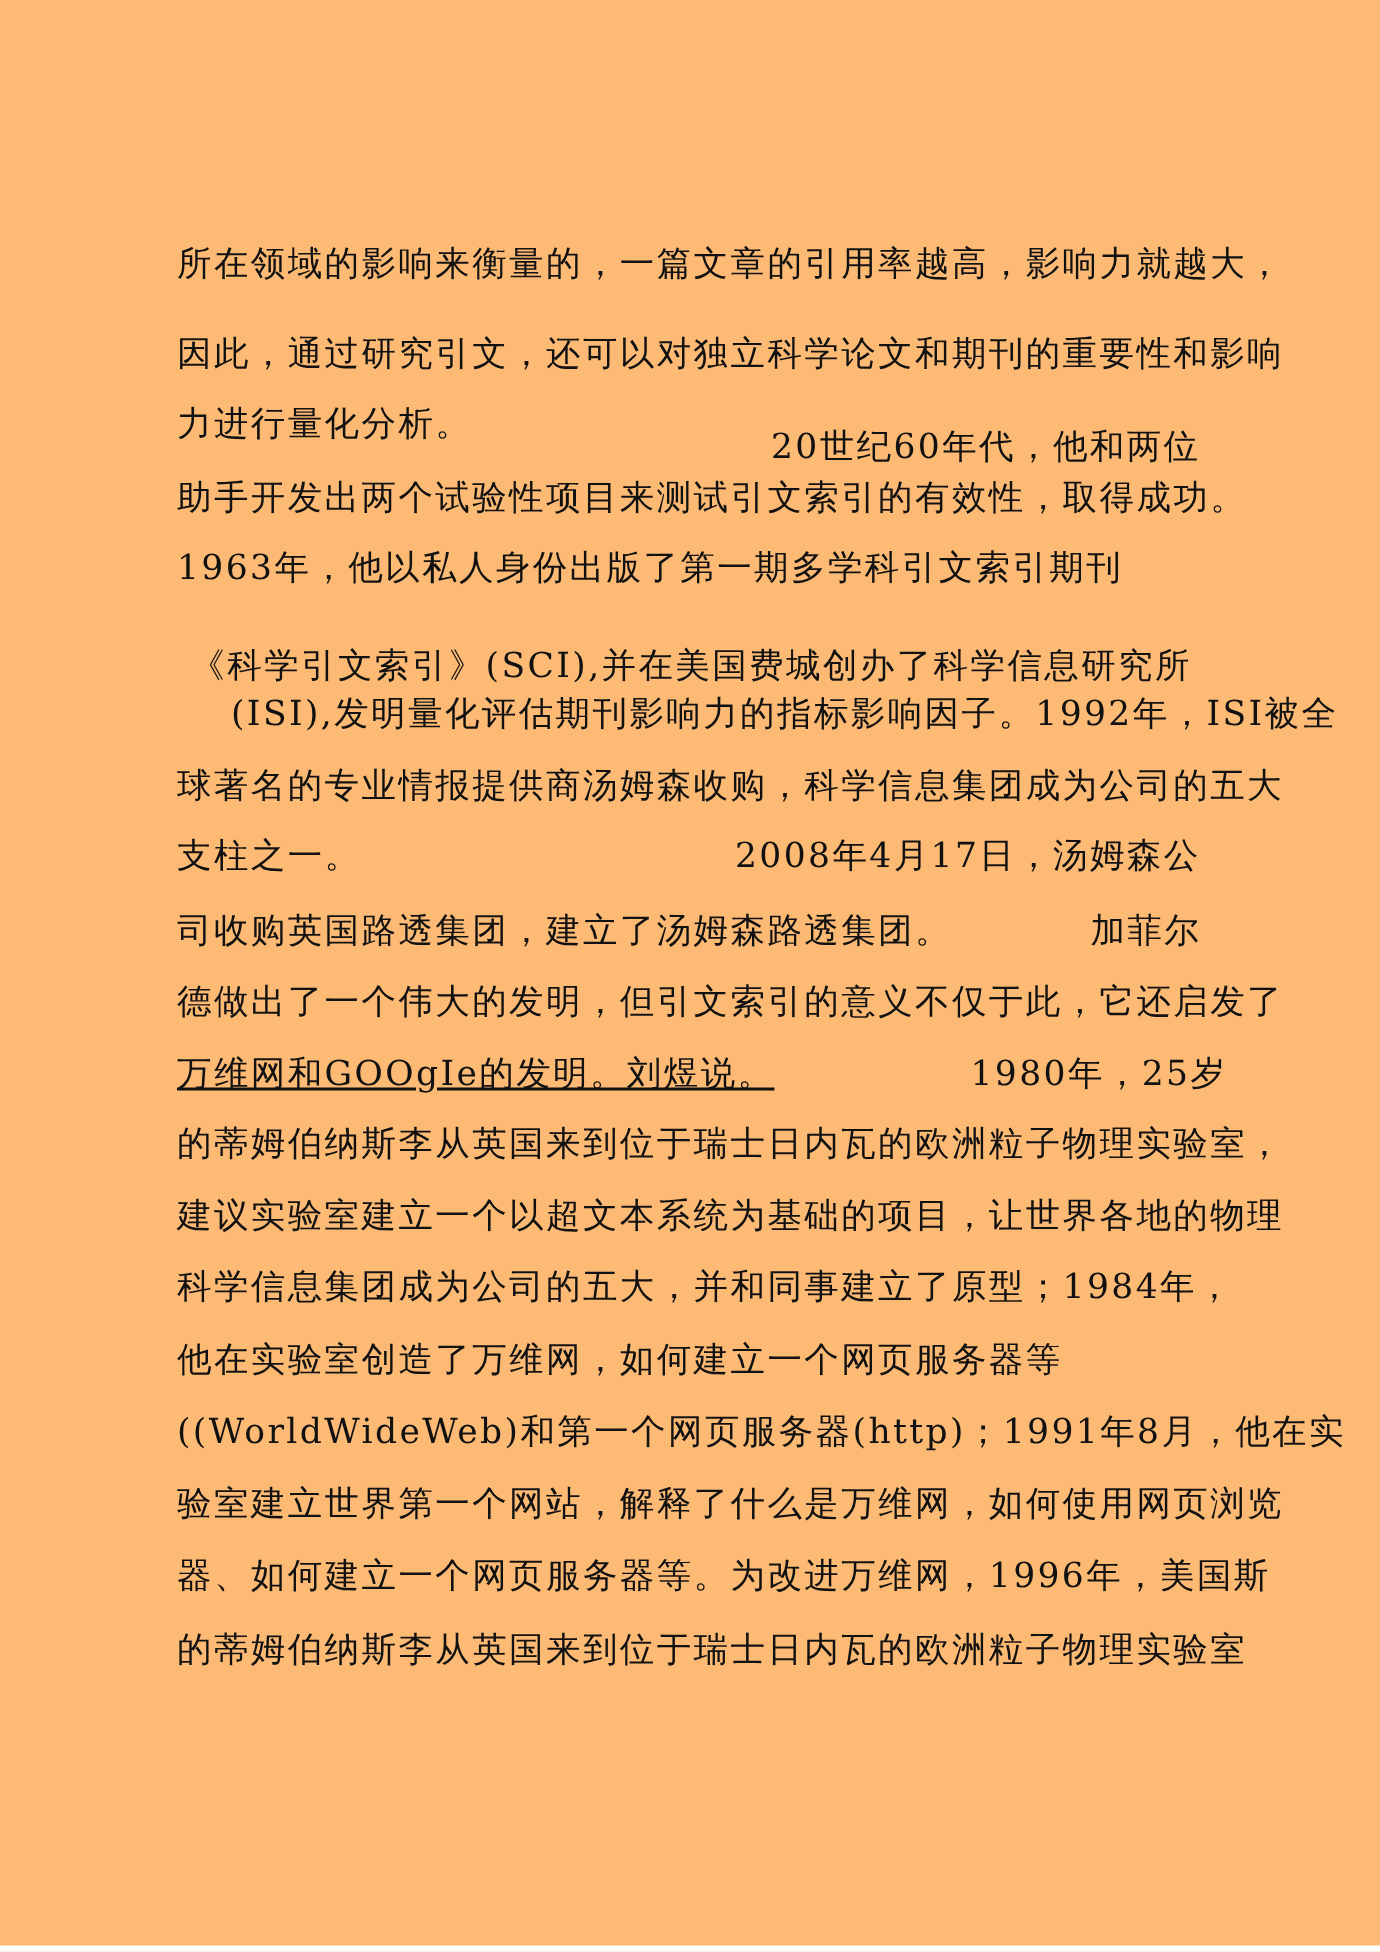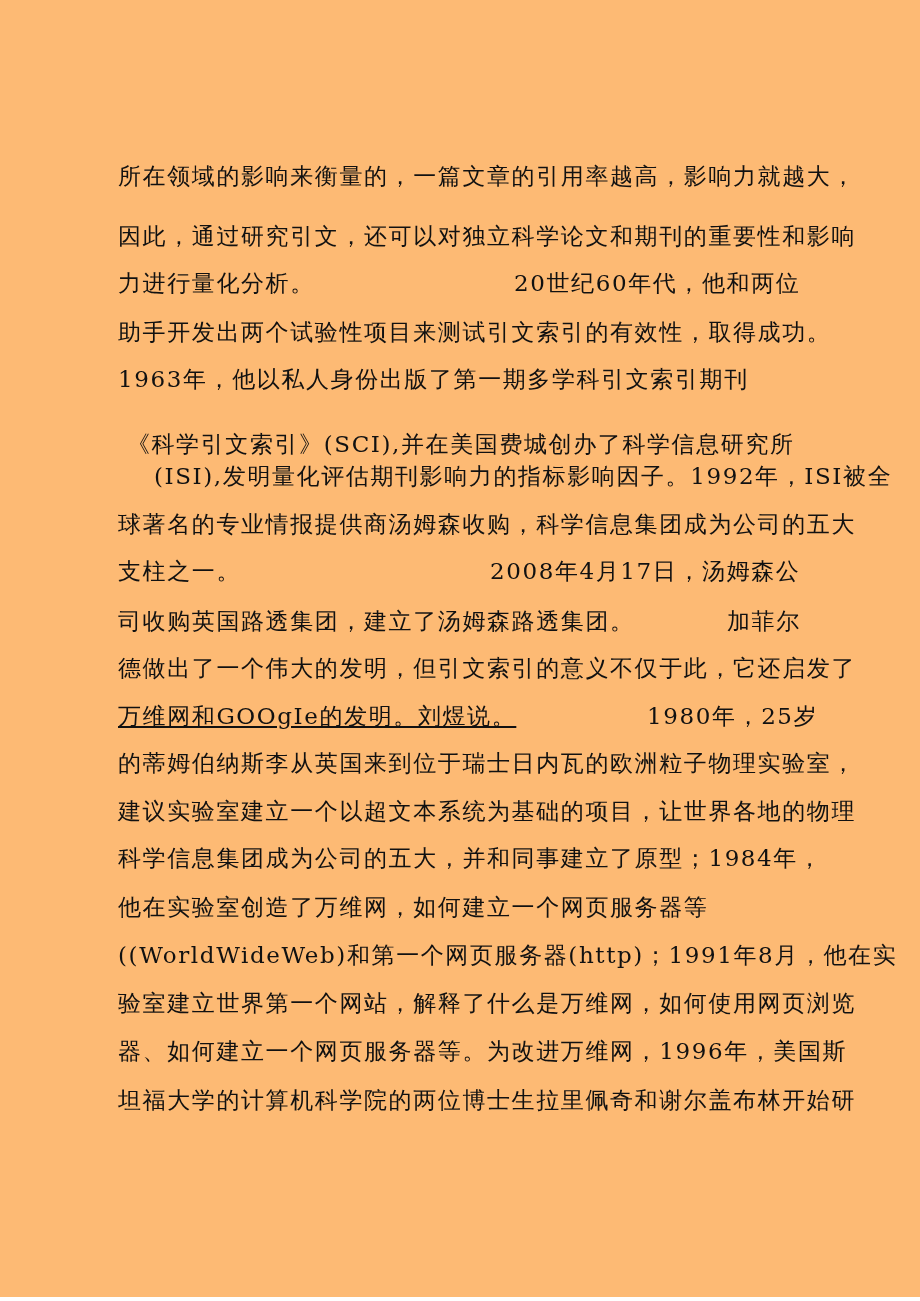--- a/index.html
+++ b/index.html
@@ -38,31 +38,31 @@
       top: 0;
       white-space: pre;
     }
   </style>
 </head>
 <body>
 
 <div class="page" id="page">
     <div class="line" style="top: 158px;"><span class="seg" style="left: 0px;">所在领域的影响来衡量的，一篇文章的引用率越高，影响力就越大，</span></div>
     <div class="line" style="top: 218px;"><span class="seg" style="left: 0px;">因此，通过研究引文，还可以对独立科学论文和期刊的重要性和影响</span></div>
-    <div class="line" style="top: 265px;"><span class="seg" style="left: 0px;">力进行量化分析。</span><span class="seg" style="left: 396px;">20世纪60年代，他和两位</span></div>
+    <div class="line" style="top: 265px;"><span class="seg" style="left: 0px;">力进行量化分析。</span><span class="seg" style="left: 396px; margin-top: 15px;">20世纪60年代，他和两位</span></div>
     <div class="line" style="top: 314px;"><span class="seg" style="left: 0px;">助手开发出两个试验性项目来测试引文索引的有效性，取得成功。</span></div>
     <div class="line" style="top: 361px;"><span class="seg" style="left: 0px;">1963年，他以私人身份出版了第一期多学科引文索引期刊</span></div>
     <div class="line" style="top: 410px;"><span class="seg" style="left: 0px; margin-top: 16px;"> 《科学引文索引》(SCI),并在美国费城创办了科学信息研究所</span></div>
     <div class="line" style="top: 458px;"><span class="seg" style="left: 0px; margin-left: 36px;">(ISI),发明量化评估期刊影响力的指标影响因子。1992年，ISI被全</span></div>
     <div class="line" style="top: 506px;"><span class="seg" style="left: 0px;">球著名的专业情报提供商汤姆森收购，科学信息集团成为公司的五大</span></div>
     <div class="line" style="top: 553px;"><span class="seg" style="left: 0px;">支柱之一。</span><span class="seg" style="left: 372px;">2008年4月17日，汤姆森公</span></div>
     <div class="line" style="top: 603px;"><span class="seg" style="left: 0px;">司收购英国路透集团，建立了汤姆森路透集团。</span><span class="seg" style="left: 609px;">加菲尔</span></div>
     <div class="line" style="top: 650px;"><span class="seg" style="left: 0px;">德做出了一个伟大的发明，但引文索引的意义不仅于此，它还启发了</span></div>
     <div class="line" style="top: 698px;"><span class="seg" style="left: 0px; text-decoration: underline;">万维网和GOOgIe的发明。刘煜说。</span><span class="seg" style="left: 529px;">1980年，25岁</span></div>
     <div class="line" style="top: 745px;"><span class="seg" style="left: 0px;">的蒂姆伯纳斯李从英国来到位于瑞士日内瓦的欧洲粒子物理实验室，</span></div>
     <div class="line" style="top: 793px;"><span class="seg" style="left: 0px;">建议实验室建立一个以超文本系统为基础的项目，让世界各地的物理</span></div>
     <div class="line" style="top: 840px;"><span class="seg" style="left: 0px;">科学信息集团成为公司的五大，并和同事建立了原型；1984年，</span></div>
     <div class="line" style="top: 889px;"><span class="seg" style="left: 0px;">他在实验室创造了万维网，如何建立一个网页服务器等</span></div>
     <div class="line" style="top: 937px;"><span class="seg" style="left: 0px;">((WorldWideWeb)和第一个网页服务器(http)；1991年8月，他在实</span></div>
     <div class="line" style="top: 985px;"><span class="seg" style="left: 0px;">验室建立世界第一个网站，解释了什么是万维网，如何使用网页浏览</span></div>
     <div class="line" style="top: 1033px;"><span class="seg" style="left: 0px;">器、如何建立一个网页服务器等。为改进万维网，1996年，美国斯</span></div>
-    <div class="line" style="top: 1082px;"><span class="seg" style="left: 0px;">坦福大学的计算机科学院的两位博士生拉里佩奇和谢尔盖布林开始研</span></div>
+    <div class="line" style="top: 1082px;"><span class="seg" style="left: 0px;">的蒂姆伯纳斯李从英国来到位于瑞士日内瓦的欧洲粒子物理实验室</span></div>
   </div>
 
 </body></html>

